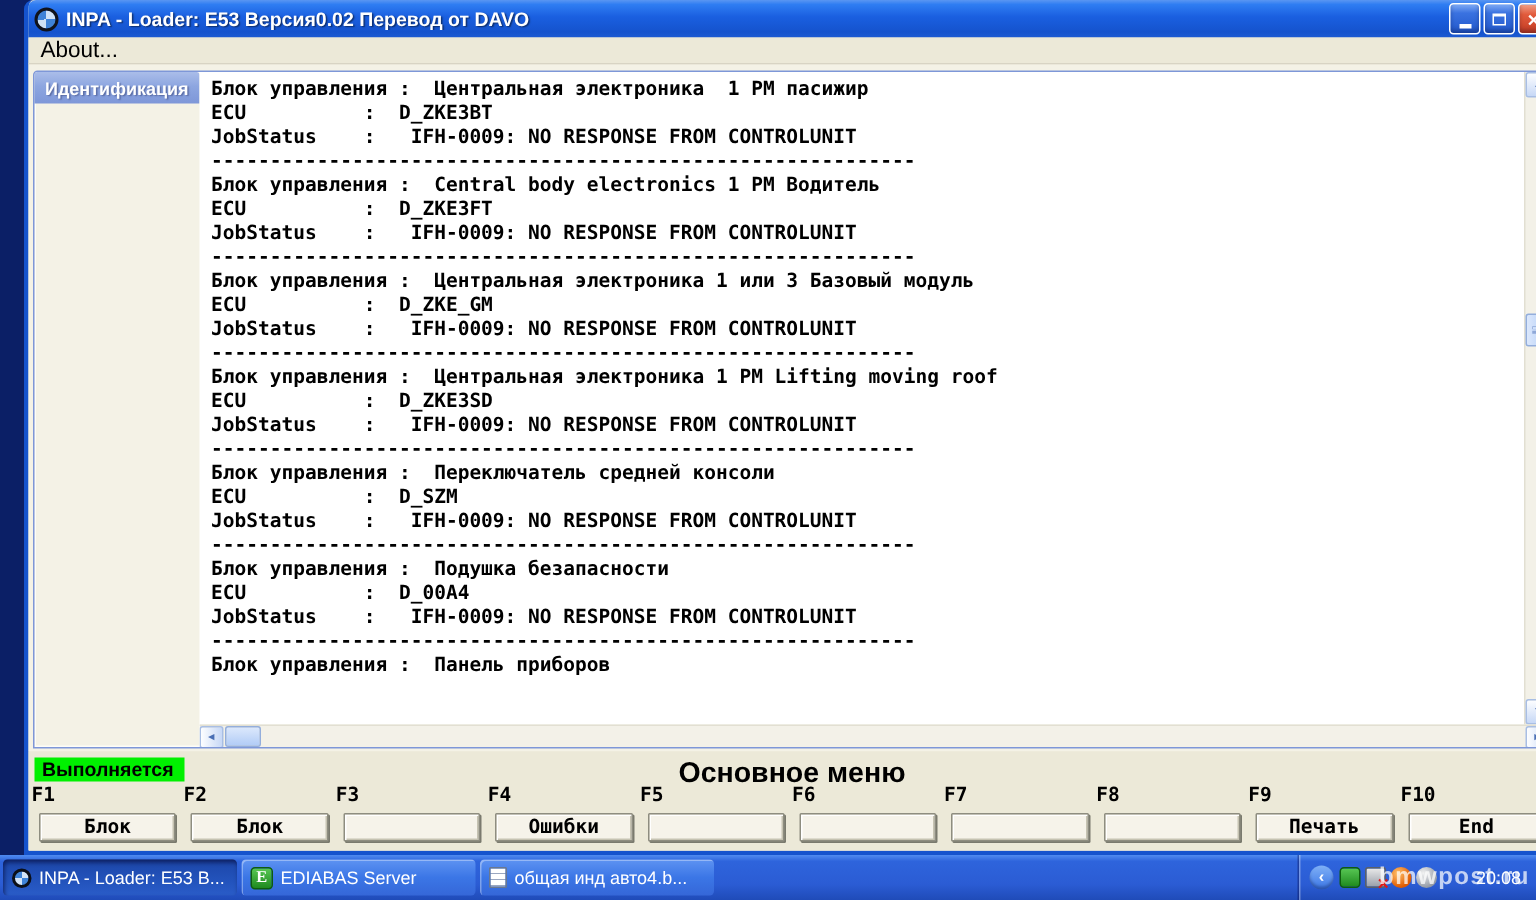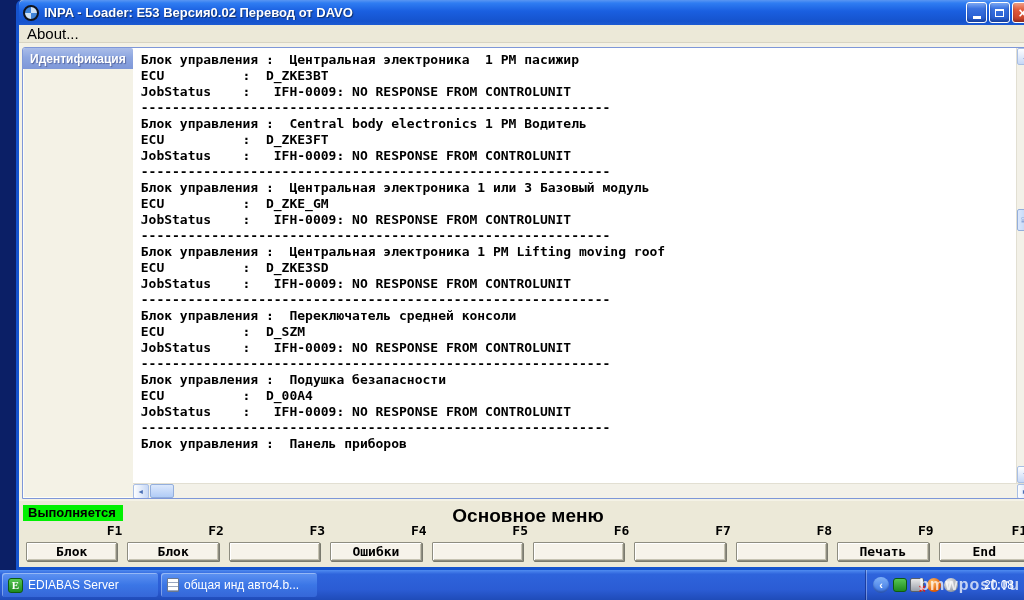--- a/index.html
+++ b/index.html
@@ -61,21 +61,21 @@
     box-shadow:0 0 0 .5px #8fa8d8,0 3px 0 .5px #8fa8d8;}
 
   
   .bottom{flex:0 0 66px;background:var(--window-face,#ece9d8);padding:2px 2px 4px 2px;position:relative;}
   .status-row{position:relative;height:20px;}
   .running{position:absolute;left:2px;top:2px;background:var(--running-badge,#00f000);
     color:#000;font-weight:bold;font-size:13px;padding:0 7px 1px 5px;}
   .main-menu{position:absolute;left:50%;top:2px;transform:translateX(-50%);
     color:#000;font-weight:bold;font-size:19px;white-space:nowrap;}
   .fkey-labels,.fkey-buttons{display:grid;grid-template-columns:repeat(10,1fr);}
-  .fkey-name{text-align:right;font-family:"DejaVu Sans Mono","Liberation Mono",monospace;
+  .fkey-name{text-align:left;font-family:"DejaVu Sans Mono","Liberation Mono",monospace;
     font-weight:bold;font-size:13px;height:18px;color:#000;}
   .fbtn{margin:1px 5px;height:19px;font-family:"DejaVu Sans Mono","Liberation Mono",monospace;
     font-weight:bold;font-size:13px;color:#000;background:var(--button-face,#f6f3ea);
     border:1px solid #8e8d80;border-radius:1px;padding:0;
     box-shadow:inset 1px 1px 0 #ffffff,inset -1px -1px 0 #c6c3b2,1px 1px 0 #7a7a6e;}
 
   
   .taskbar{position:absolute;left:0;bottom:0;width:1024px;height:30px;
     background:linear-gradient(180deg,var(--taskbar-top,#4f8bf0) 0%,#2e64dc 14%,#2b5cd4 65%,var(--taskbar-bottom,#1f4bb8) 100%);
     display:flex;align-items:stretch;}
@@ -217,20 +217,24 @@
           <button class="fbtn"></button>
           <button class="fbtn"></button>
           <button class="fbtn">Печать</button>
           <button class="fbtn">End</button>
         </div>
     </div>
   </div>
 
   <div class="taskbar">
     <div class="tasks" id="tasks">
+        <div class="task active">
+          <span class="ticon bmw"></span>
+          <span class="tlabel">INPA - Loader:  E53 B...</span>
+        </div>
         <div class="task">
           <span class="ticon ediabas">E</span>
           <span class="tlabel">EDIABAS Server</span>
         </div>
         <div class="task">
           <span class="ticon doc"></span>
           <span class="tlabel">общая инд авто4.b...</span>
         </div>
       </div>
     <div class="tray">

